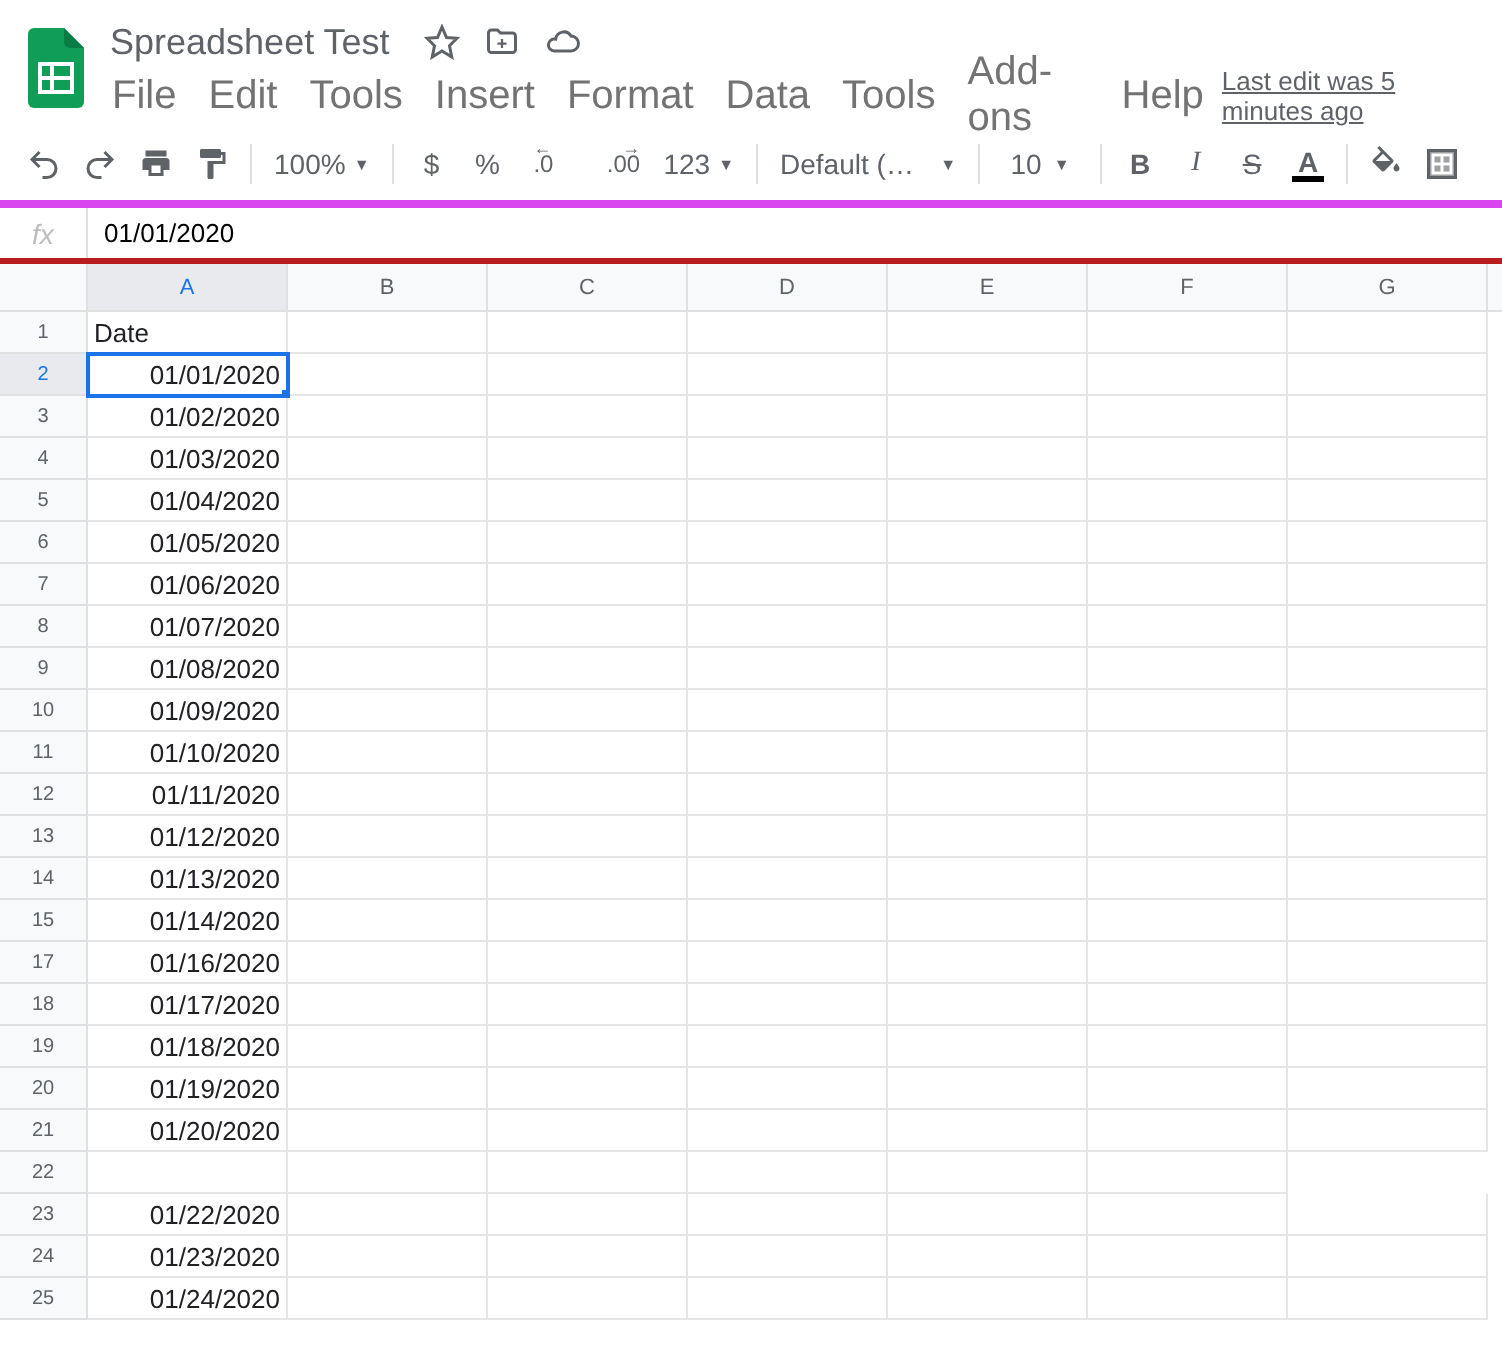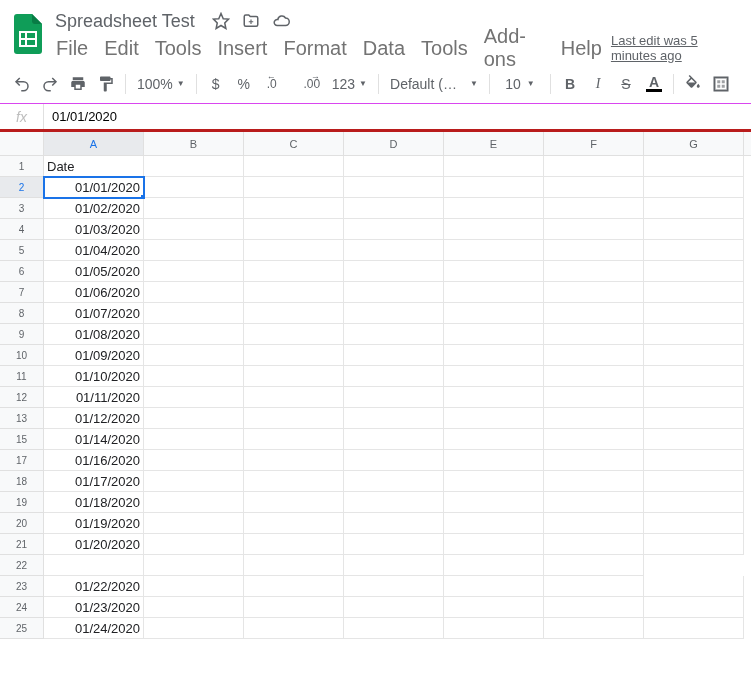--- a/index.html
+++ b/index.html
@@ -10,21 +10,21 @@
   .logo { width: 40px; height: 40px; display: flex; align-items: center; justify-content: center; }
   .title-area { flex: 1; }
   .doc-title-row { display: flex; align-items: center; gap: 10px; height: 26px; }
   .doc-title { font-size: 18px; color: #5f6368; padding: 2px 6px; }
   .title-icon { color: #5f6368; cursor: pointer; display:flex; align-items:center; justify-content:center; width:20px; height:20px;}
   
   .menu-bar { display: flex; align-items: center; gap: 2px; margin-top: 2px; height: 24px; }
   .menu-item { padding: 4px 7px; font-size: 20px; color: #737373; cursor: pointer; border-radius: 3px; }
   .last-edit { font-size: 13px; color: #5f6368; text-decoration: underline; cursor: pointer; }
   
-  .toolbar { display: flex; align-items: center; height: 40px; padding: 0 8px; border-bottom: 1px solid #d946ef; gap: 0; margin-top:4px;}
+  .toolbar { display: flex; align-items: center; height: 40px; padding: 0 8px; border-bottom: 4px solid #d946ef; gap: 0; margin-top:4px;}
   .tb-btn { min-width: 28px; height: 28px; display: flex; align-items: center; justify-content: center; cursor: pointer; color: #5f6368; border-radius: 2px; font-size: 14px;}
   .tb-sep { width: 1px; height: 20px; background: #e0e0e0; margin: 0 5px; }
   .zoom-select { display: flex; align-items: center; gap: 4px; padding: 0 6px; cursor: pointer; color: #5f6368; font-size: 14px;}
   .font-select { display: flex; align-items: center; gap: 4px; padding: 0 6px; cursor: pointer; color: #5f6368; font-size: 14px; width: 100px; overflow:hidden; white-space:nowrap;}
   .font-size-select { display: flex; align-items: center; gap: 6px; padding: 0 8px; cursor: pointer; color: #5f6368; font-size: 14px; width:50px; justify-content:center;}
   .dropdown-arrow { font-size: 8px; color: #5f6368; }
   .text-color-underline { border-bottom: 3px solid #000; padding-bottom:0px; line-height:14px; font-weight:bold; display:inline-block; width:16px; text-align:center;}
   
   .formula-bar { display: flex; align-items: center; height: 28px; border-bottom: 3px solid #b91c1c; }
   .fx-label { width: 44px; text-align: center; color: #bdbdbd; font-style: italic; font-size: 14px; border-right: 1px solid #e0e0e0; height:100%; display:flex; align-items:center; justify-content:center;}
@@ -310,20 +310,30 @@
         <div class="row-header">13</div>
         <div class="cell right">01/12/2020</div>
         <div class="cell"></div>
         <div class="cell"></div>
         <div class="cell"></div>
         <div class="cell"></div>
         <div class="cell"></div>
         <div class="cell"></div>
       </div>
       <div class="row">
+        <div class="row-header">14</div>
+        <div class="cell right">01/13/2020</div>
+        <div class="cell"></div>
+        <div class="cell"></div>
+        <div class="cell"></div>
+        <div class="cell"></div>
+        <div class="cell"></div>
+        <div class="cell"></div>
+      </div>
+      <div class="row">
         <div class="row-header">15</div>
         <div class="cell right">01/14/2020</div>
         <div class="cell"></div>
         <div class="cell"></div>
         <div class="cell"></div>
         <div class="cell"></div>
         <div class="cell"></div>
         <div class="cell"></div>
       </div>
       <div class="row">

